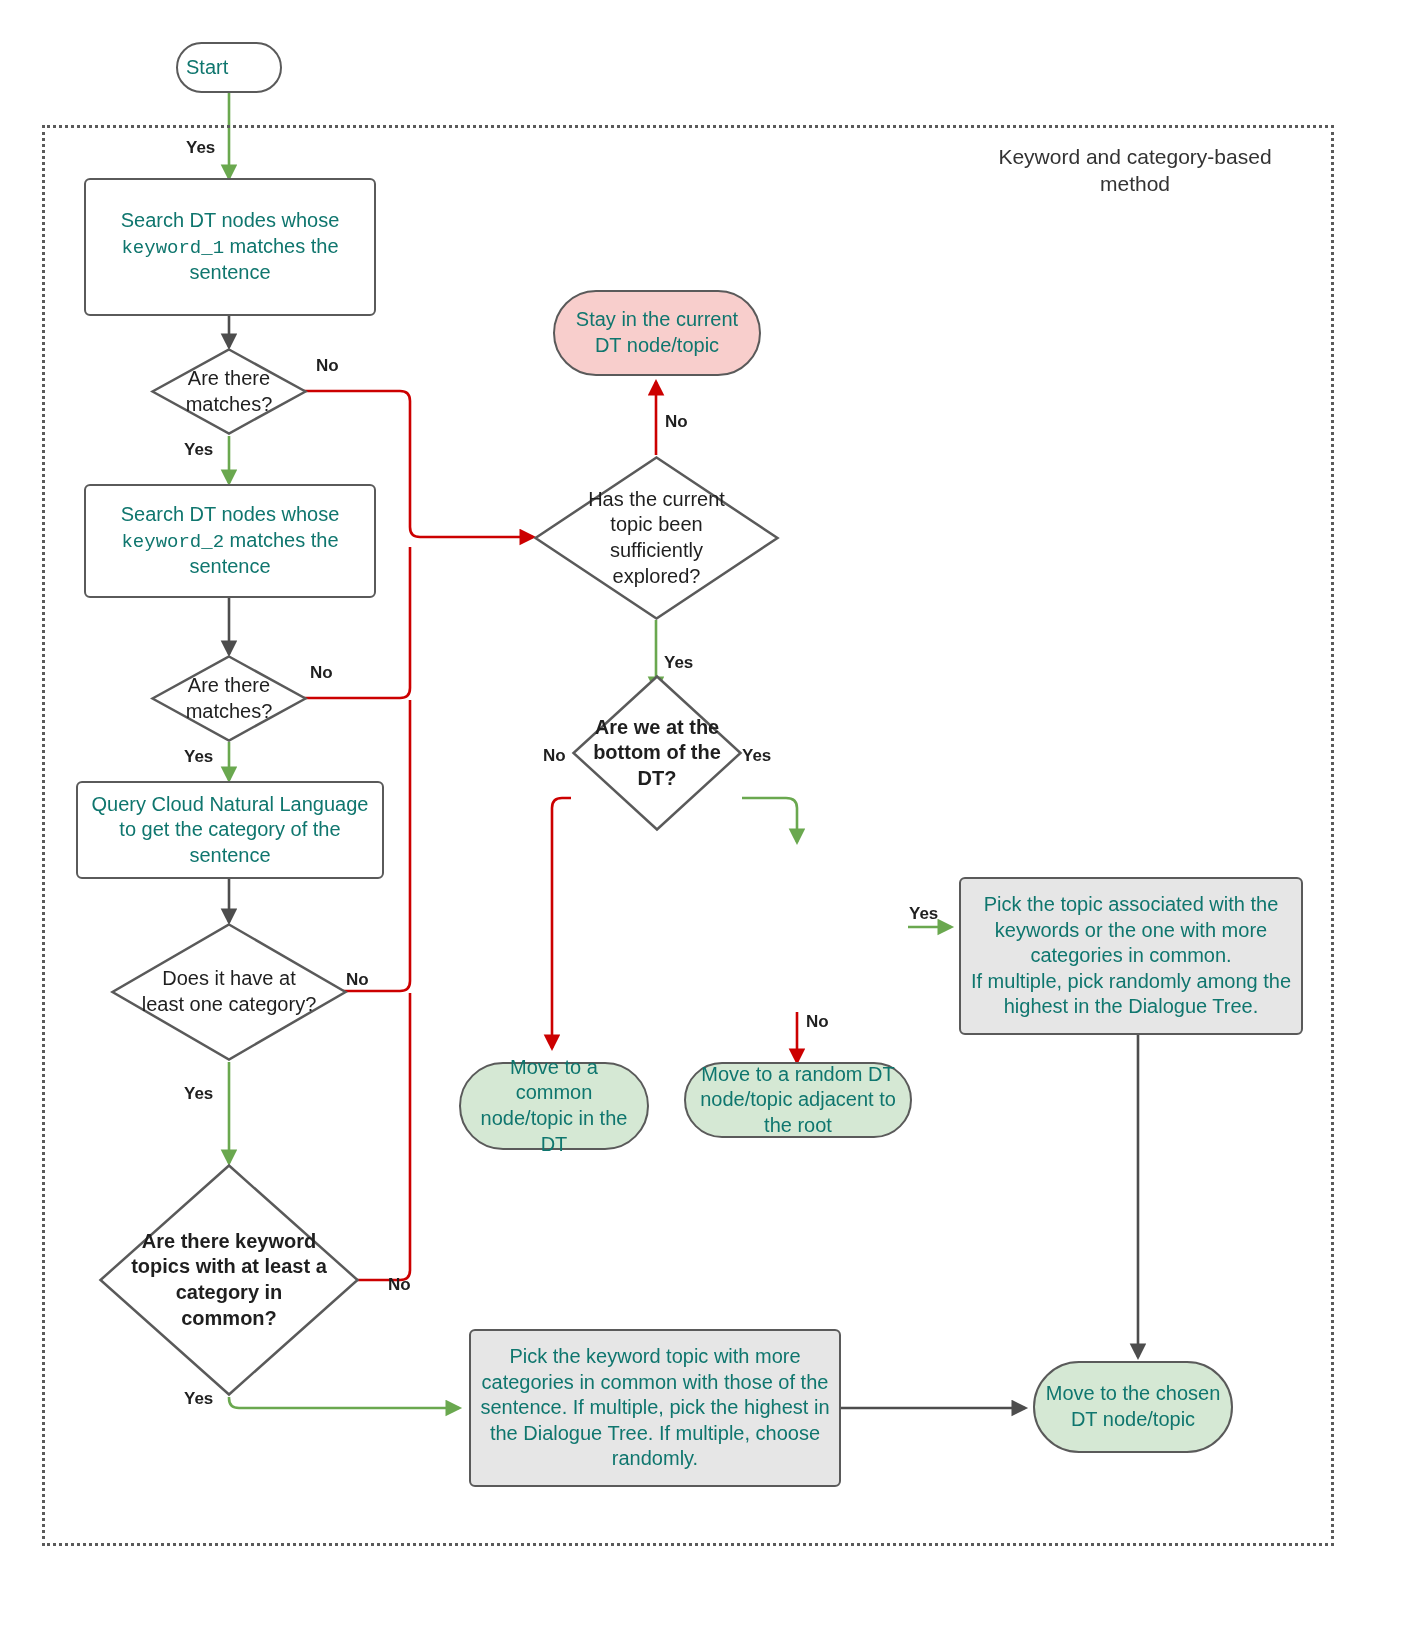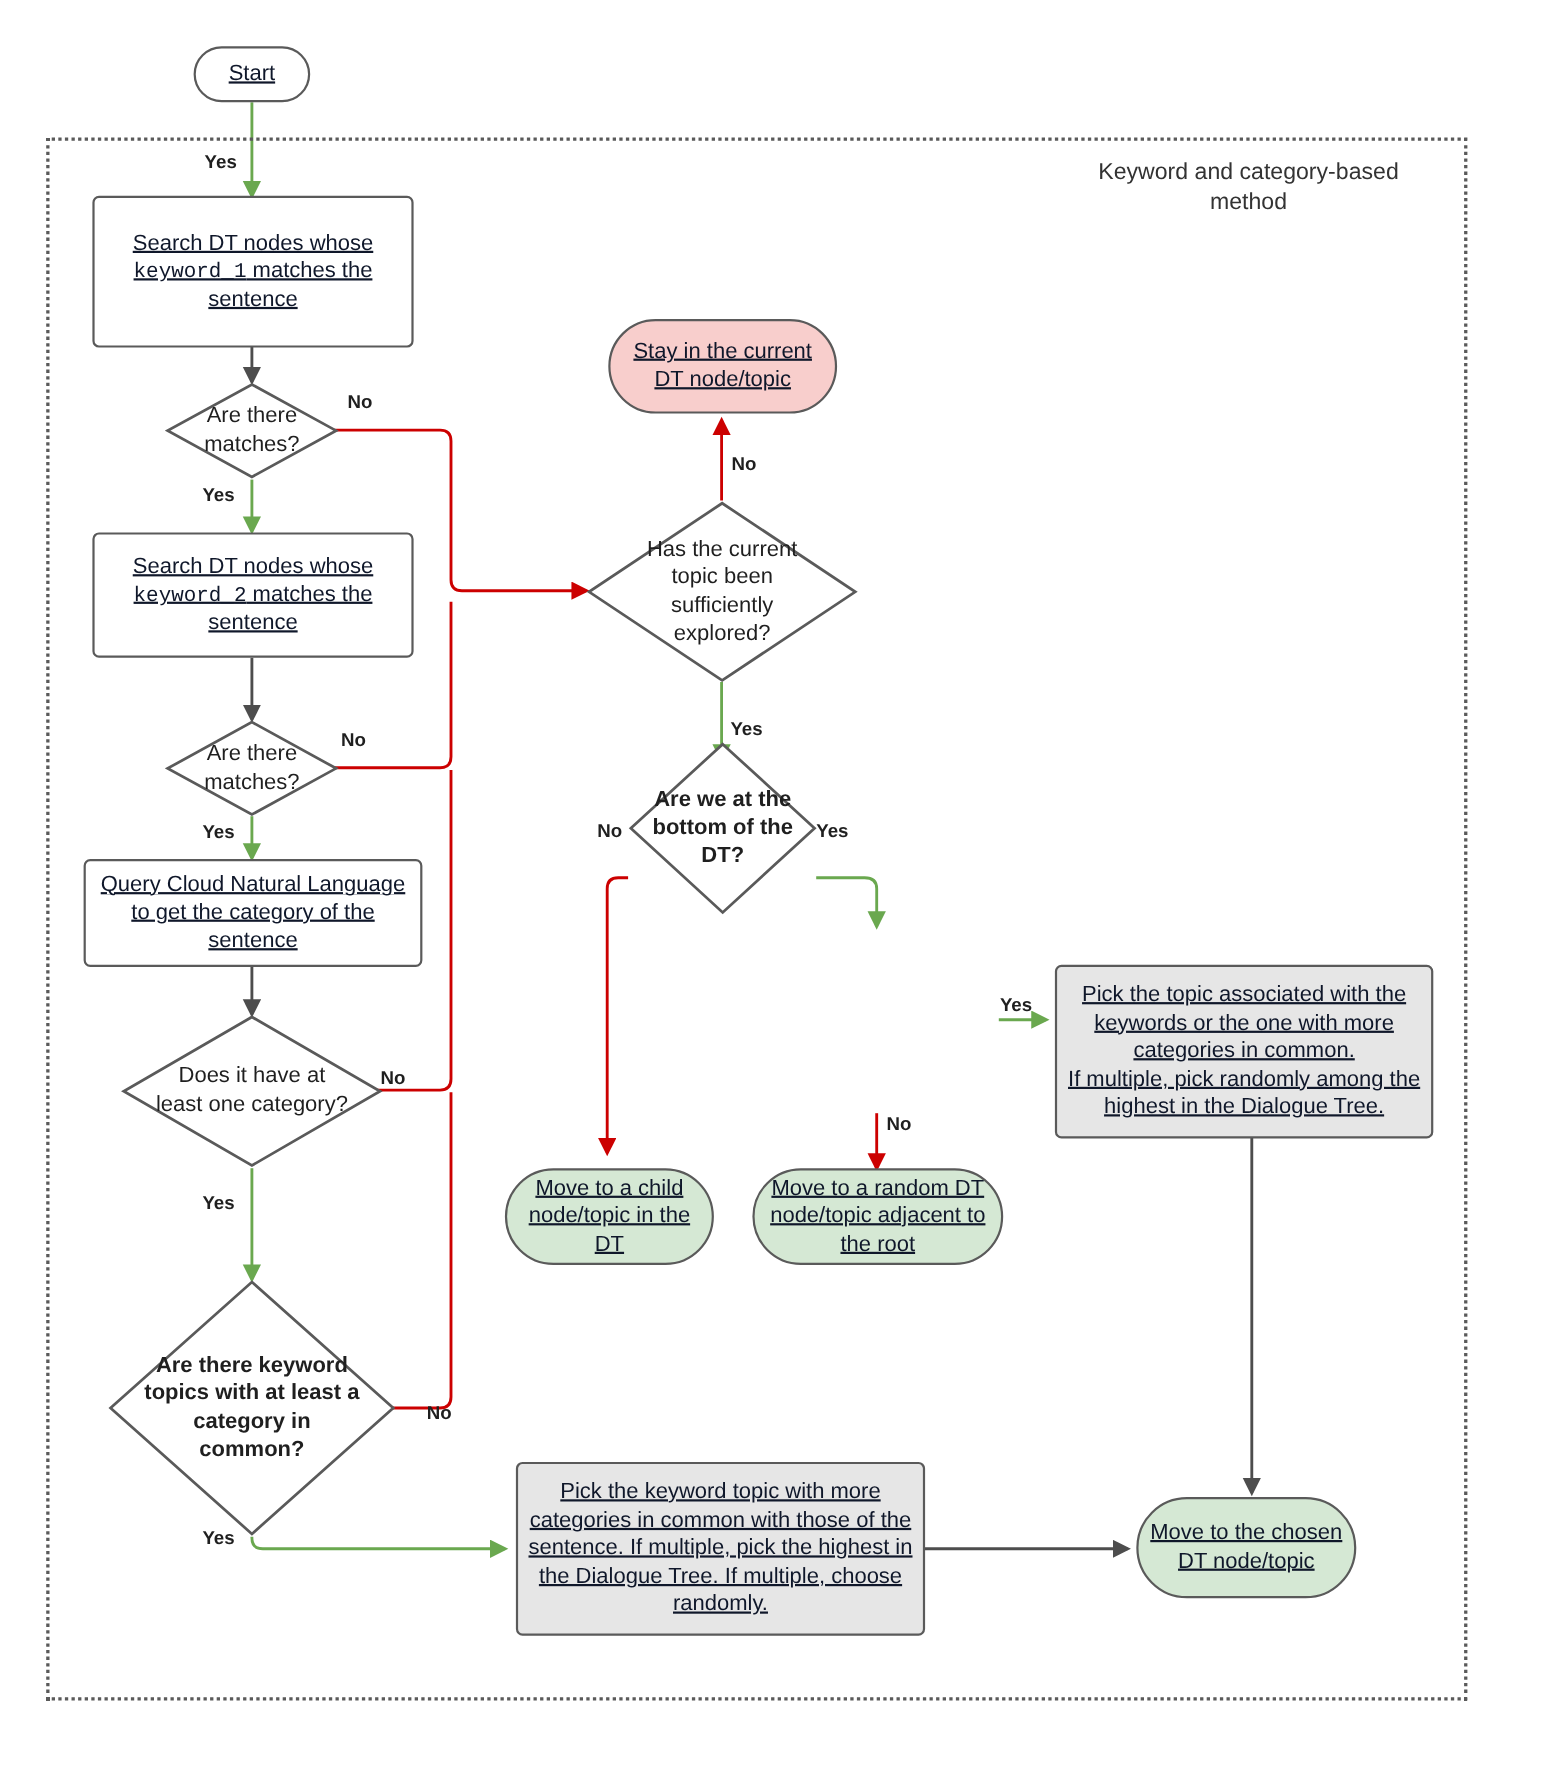--- a/index.html
+++ b/index.html
@@ -21,29 +21,28 @@
     position: absolute;
     left: 0; top: 0;
     width: 1414px;
     height: 1626px;
   }
   .node {
     position: absolute;
     box-sizing: border-box;
     display: flex;
     align-items: center;
-    justify-content: center;
+    justify-content: flex-start;
     text-align: center;
-    color: #0f172a;
+    color: #0f766e;
     font-size: 20px;
     line-height: 1.28;
     border: 2.5px solid #5a5a5a;
     background: #ffffff;
     z-index: 5;
-    text-decoration: underline;
   }
   .node .txt { padding: 0 8px; }
   .mono { font-family: "Liberation Mono", "DejaVu Sans Mono", monospace; font-size: 19px; }
   .rect { border-radius: 6px; }
   .stadium { border-radius: 999px; }
   .fill-pink { background: #f8cecc; }
   .fill-green { background: #d5e8d4; }
   .fill-gray { background: #e6e6e6; }
   .diamond-wrap {
     position: absolute;
@@ -211,24 +210,24 @@
     <div class="dlabel" style="padding:0 14px; box-sizing:border-box;">Are we at the bottom of the DT?</div>
   </div>
 
 
   <div class="node rect fill-gray" style="left:959px; top:855px; width:344px; height:158px; white-space:pre-line;margin-top:22px;">
     <span class="txt">Pick the topic associated with the keywords or the one with more categories in common.
 If multiple, pick randomly among the highest in the Dialogue Tree.</span>
   </div>
 
   <div class="node stadium fill-green" style="left:459px; top:1062px; width:190px; height:88px;">
-    <span class="txt">Move to a child node/topic in the DT</span>
-  </div>
-
-  <div class="node stadium fill-green" style="left:684px; top:1062px; width:228px; height:88px;">
+    <span class="txt">Move to a common node/topic in the DT</span>
+  </div>
+
+  <div class="node stadium fill-green" style="left:684px; top:1062px; width:228px; height:76px;">
     <span class="txt">Move to a random DT node/topic adjacent to the root</span>
   </div>
 
   <div class="node rect fill-gray" style="left:469px; top:1329px; width:372px; height:158px;">
     <span class="txt">Pick the keyword topic with more categories in common with those of the sentence. If multiple, pick the highest in the Dialogue Tree. If multiple, choose randomly.</span>
   </div>
 
   <div class="node stadium fill-green" style="left:1033px; top:1361px; width:200px; height:92px;">
     <span class="txt">Move to the chosen DT node/topic</span>
   </div>

